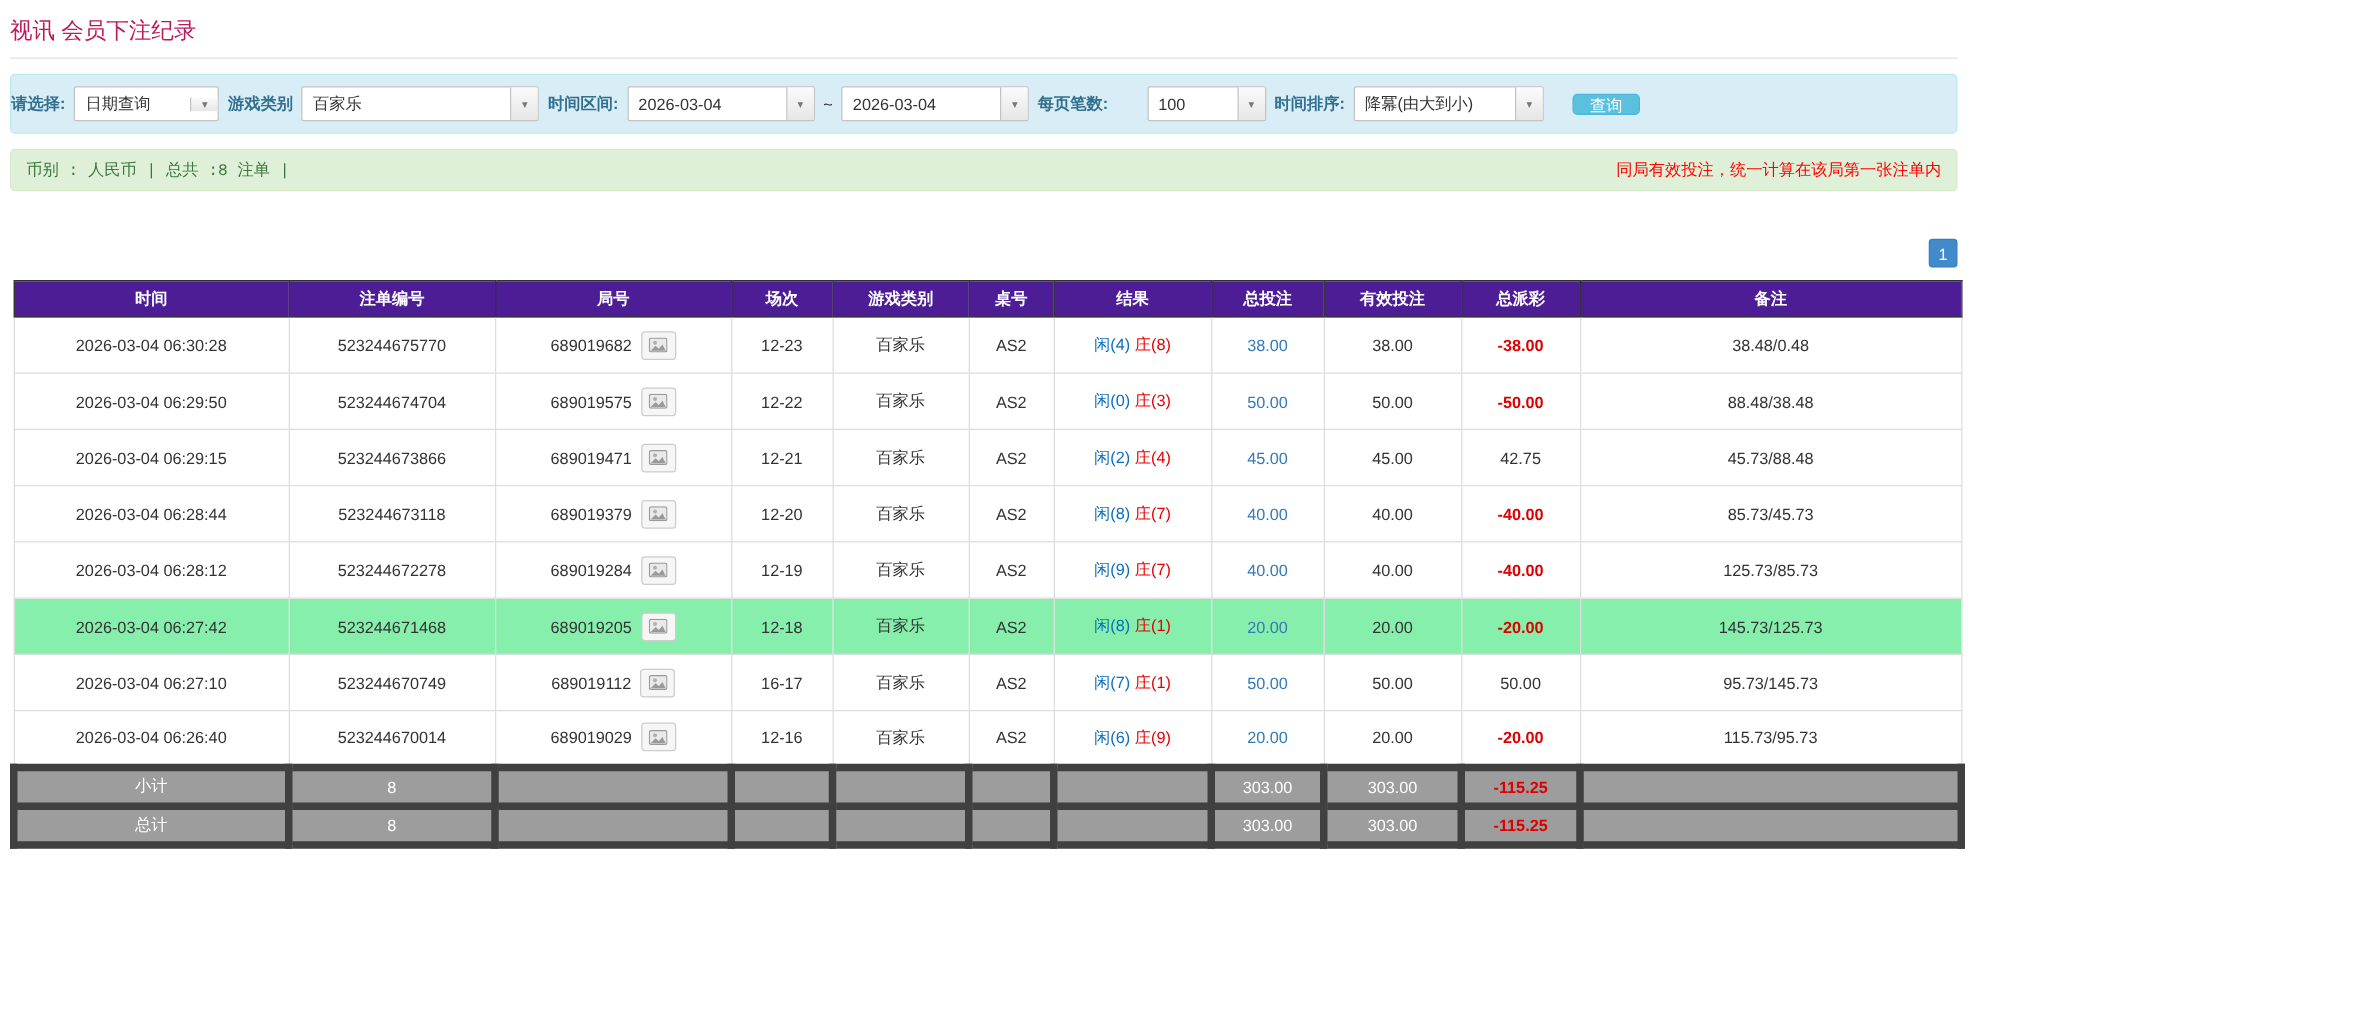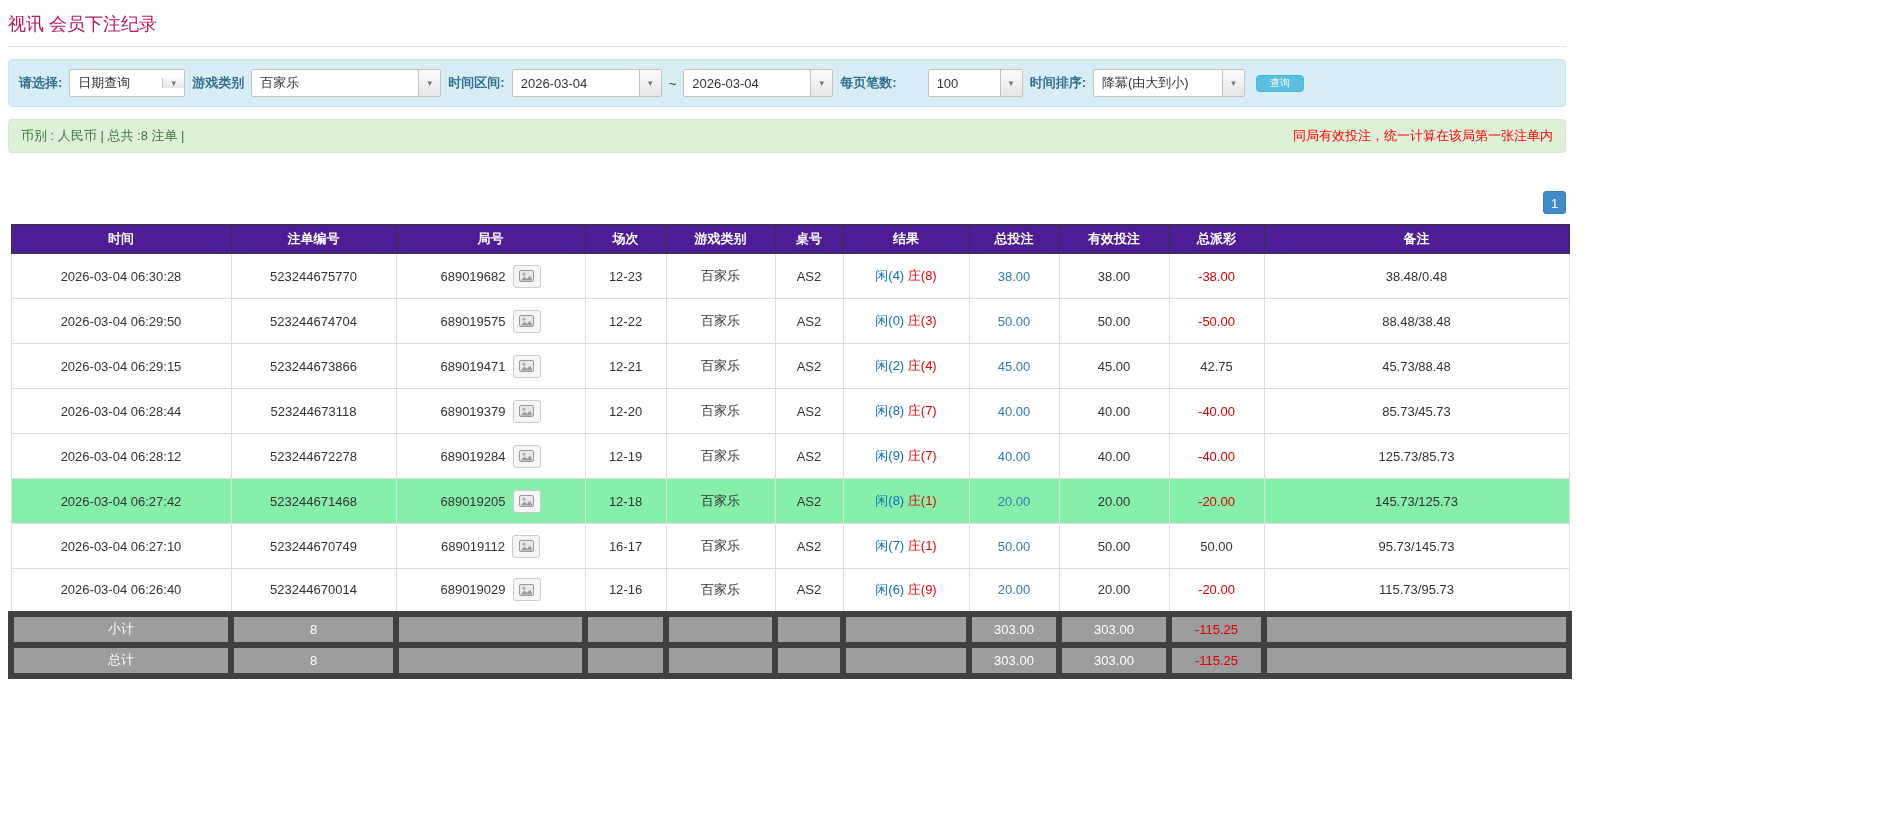--- a/index.html
+++ b/index.html
@@ -11,46 +11,46 @@
     overflow: hidden;
   }
   .page { width: 1574px; padding: 8px; }
 
   .page-title { font-size: 18px; font-weight: 400; color: #be185d; margin: 4px 0 10px 0; }
   .title-rule { border: none; border-top: 1px solid #e3e3e3; margin: 0 0 12px 0; }
 
   
   .filter-bar {
     background: #d9edf7; border: 1px solid #bce8f1; border-radius: 4px;
-    padding: 9px 10px; display: flex; align-items: center; gap: 7px;
+    padding: 9px 0; display: flex; align-items: center; gap: 7px;
     margin-bottom: 12px;
   }
   .flabel { color: #31708f; font-weight: bold; white-space: nowrap; }
   .combo {
     display: inline-flex; align-items: stretch; background: #fff;
     border: 1px solid #c3c3c3; height: 28px; border-radius: 2px;
   }
   .combo-text { display: flex; align-items: center; padding: 0 8px; color: #333; flex: 1 1 auto; overflow: hidden; white-space: nowrap; }
   .combo-caret {
     width: 22px; border-left: 1px solid #c3c3c3; display: flex; align-items: center; justify-content: center;
     background: linear-gradient(#fbfbfb, #e6e6e6); color: #777; font-size: 9px; cursor: pointer;
   }
   .w-select { width: 116px; align-items: center; } .w-game { width: 190px; } .w-date { width: 150px; justify-content: space-between; }
   .w-size { width: 95px; margin-left: 24px; } .w-sort { width: 152px; }
   .tilde { color: #333; }
   .search-btn {
-    margin-left: 4px; background: #5bc0de; border: 1px solid #46b8da; color: #fff;
-    height: 17px; padding: 0 13px; border-radius: 4px; font-size: 10px; cursor: pointer;
+    margin-left: 16px; background: #5bc0de; border: 1px solid #46b8da; color: #fff;
+    height: 17px; padding: 0 13px; border-radius: 4px; font-size: 13px; cursor: pointer;
     font-family: inherit;
   }
 
   
   .summary-bar {
     background: #dff0d8; border: 1px solid #d6e9c6; border-radius: 4px;
-    padding: 7px 12px; display: flex; justify-content: space-between; align-items: center;
+    padding: 7px 12px; display: flex; justify-content: space-between; align-items: center; font-family: Liberation Mono, monospace;
   }
   .summary-left { color: #3c763d; }
   .summary-right { color: #ff0000; }
 
   
   .pagination-row { text-align: right; margin: 38px 0 10px 0; }
   .page-btn {
     display: inline-block; min-width: 23px; height: 23px; line-height: 23px;
     background: #428bca; border: 1px solid #357ebd; color: #fff; text-align: center;
     border-radius: 3px; cursor: pointer;
@@ -60,21 +60,21 @@
   table { width: 100%; border-collapse: collapse; table-layout: fixed; text-align: center; font-size: 13px; }
   thead th {
     background: #4c1d95; color: #fff; font-weight: bold; height: 29px;
     border: 1px solid #333; padding: 0 4px;
   }
   tbody td { border: 1px solid #ddd; height: 45px; padding: 2px 4px; background: #fff; color: #333; }
   tbody tr.highlight td { background: #86efac; }
   .result-player { color: #0a6ebd; }
   .result-banker { color: #e60000; }
   .bet-link { color: #337ab7; text-decoration: none; cursor: pointer; }
-  td.neg, tfoot td.neg { color: #dd0000; }
+  td.neg, tfoot td.neg { color: #dd0000; font-weight: bold; }
 
   .round-wrap { display: inline-flex; align-items: center; gap: 7px; }
   .video-btn {
     display: inline-flex; align-items: center; justify-content: center;
     border: 1px solid #ccc; border-radius: 3px; background: #f6f6f6;
     width: 28px; height: 23px; cursor: pointer;
   }
 
   tfoot td { background: #9d9d9d; color: #fff; border: 6px solid #404040; height: 31px; padding: 0 4px; }
 </style>

